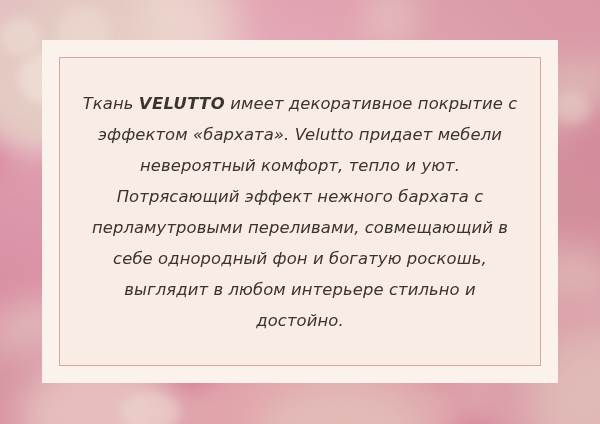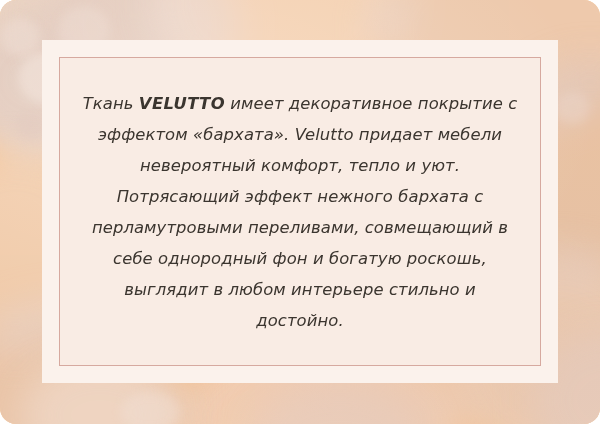--- a/index.html
+++ b/index.html
@@ -11,22 +11,21 @@
     height: 424px;
     overflow: hidden;
     font-family: "Liberation Sans", sans-serif;
   }
 
   #poster {
     position: relative;
     width: 600px;
     height: 424px;
     overflow: hidden;
-    background-color: #fdba74;
-    border-radius: 16px;
+    background-color: #be185d;
   }
 
   
   .wc {
     position: absolute;
     border-radius: 50%;
     filter: blur(18px);
     pointer-events: none;
   }
   .wc-b1 { left: -70px;  top: -80px;  width: 260px; height: 240px; background: #e8d6cd; opacity: .85; }

